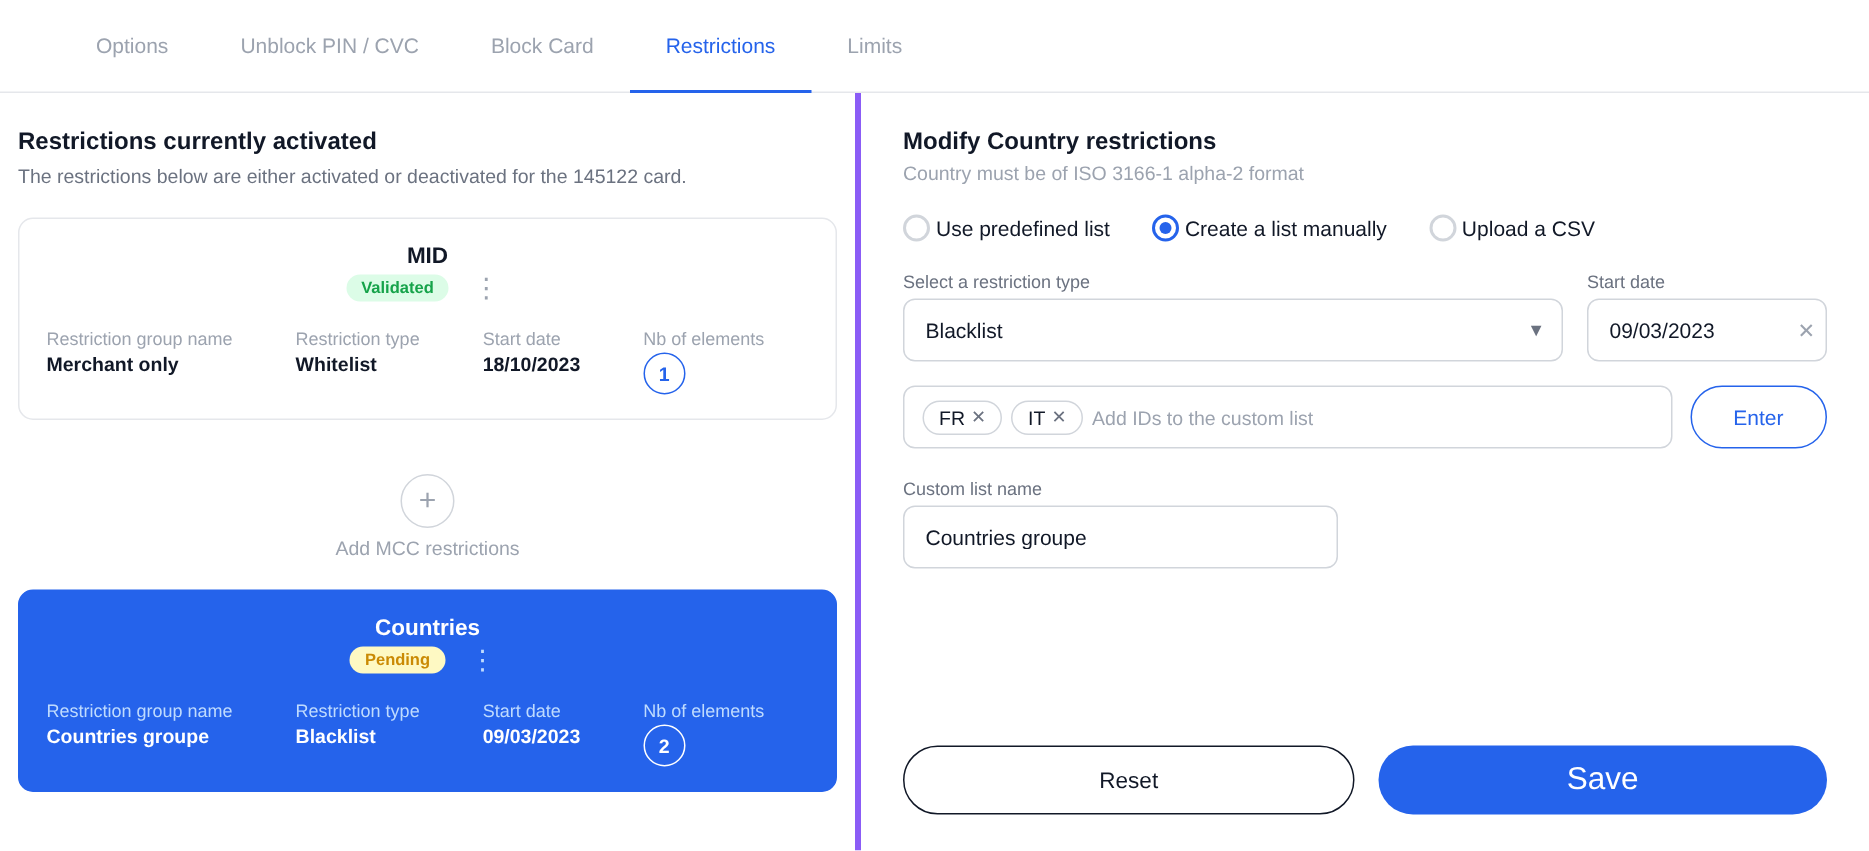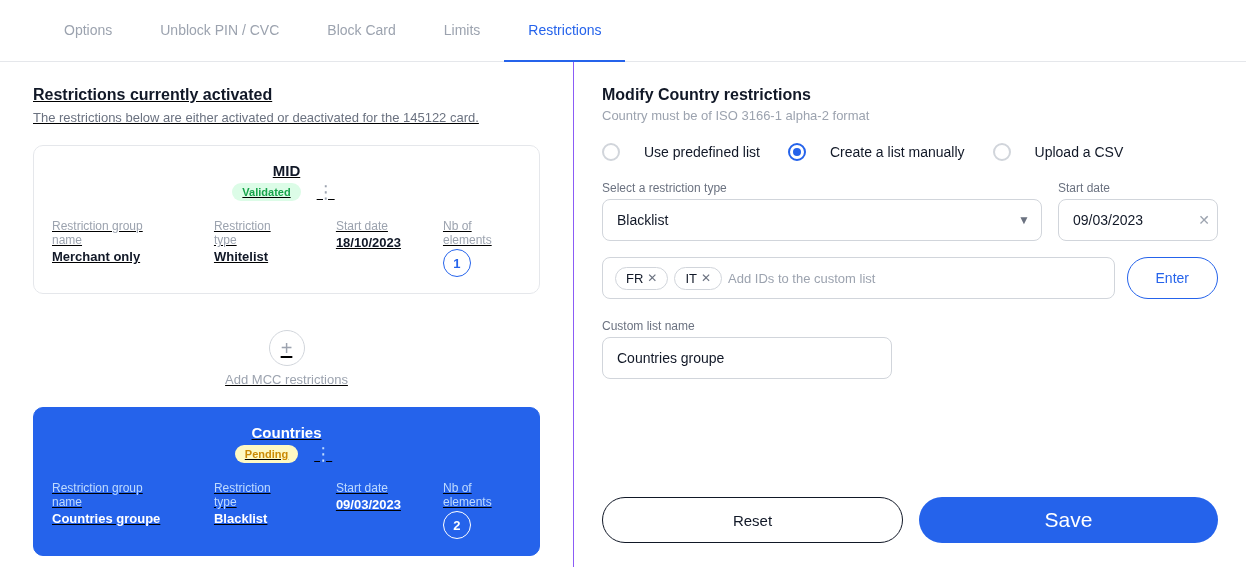--- a/index.html
+++ b/index.html
@@ -32,24 +32,23 @@
 
     
     .main-content {
       display: flex;
       height: calc(567px - 62px);
     }
 
     
     .left-panel {
       width: 575px;
-      padding: 24px 33px;
-      border-right: 1px solid #8b5cf6;
+      padding: 24px 12px;
+      border-right: 4px solid #8b5cf6;
       overflow-y: auto;
-      text-decoration: underline;
     }
     .section-title {
       font-size: 16px;
       font-weight: 700;
       color: #111827;
       margin-bottom: 6px;
     }
     .section-subtitle {
       font-size: 13px;
       color: #6b7280;
@@ -188,21 +187,21 @@
     
     .radio-group {
       display: flex;
       align-items: center;
       gap: 28px;
       margin-bottom: 20px;
     }
     .radio-option {
       display: flex;
       align-items: center;
-      gap: 24px;
+      gap: 4px;
       cursor: pointer;
     }
     .radio-input {
       width: 18px;
       height: 18px;
       border-radius: 50%;
       border: 2px solid #d1d5db;
       display: flex;
       align-items: center;
       justify-content: center;
@@ -384,22 +383,22 @@
       cursor: pointer;
     }
   </style>
 </head>
 <body>
 
 <nav class="nav-tabs">
   <div class="nav-tab">Options</div>
   <div class="nav-tab">Unblock PIN / CVC</div>
   <div class="nav-tab">Block Card</div>
+  <div class="nav-tab active">Restrictions</div>
   <div class="nav-tab">Limits</div>
-  <div class="nav-tab active">Restrictions</div>
 </nav>
 
 <div class="main-content">
 
   <div class="left-panel">
     <div class="section-title">Restrictions currently activated</div>
     <div class="section-subtitle">The restrictions below are either activated or deactivated for the 145122 card.</div>
 
     <div class="restriction-card">
       <div class="card-header">

